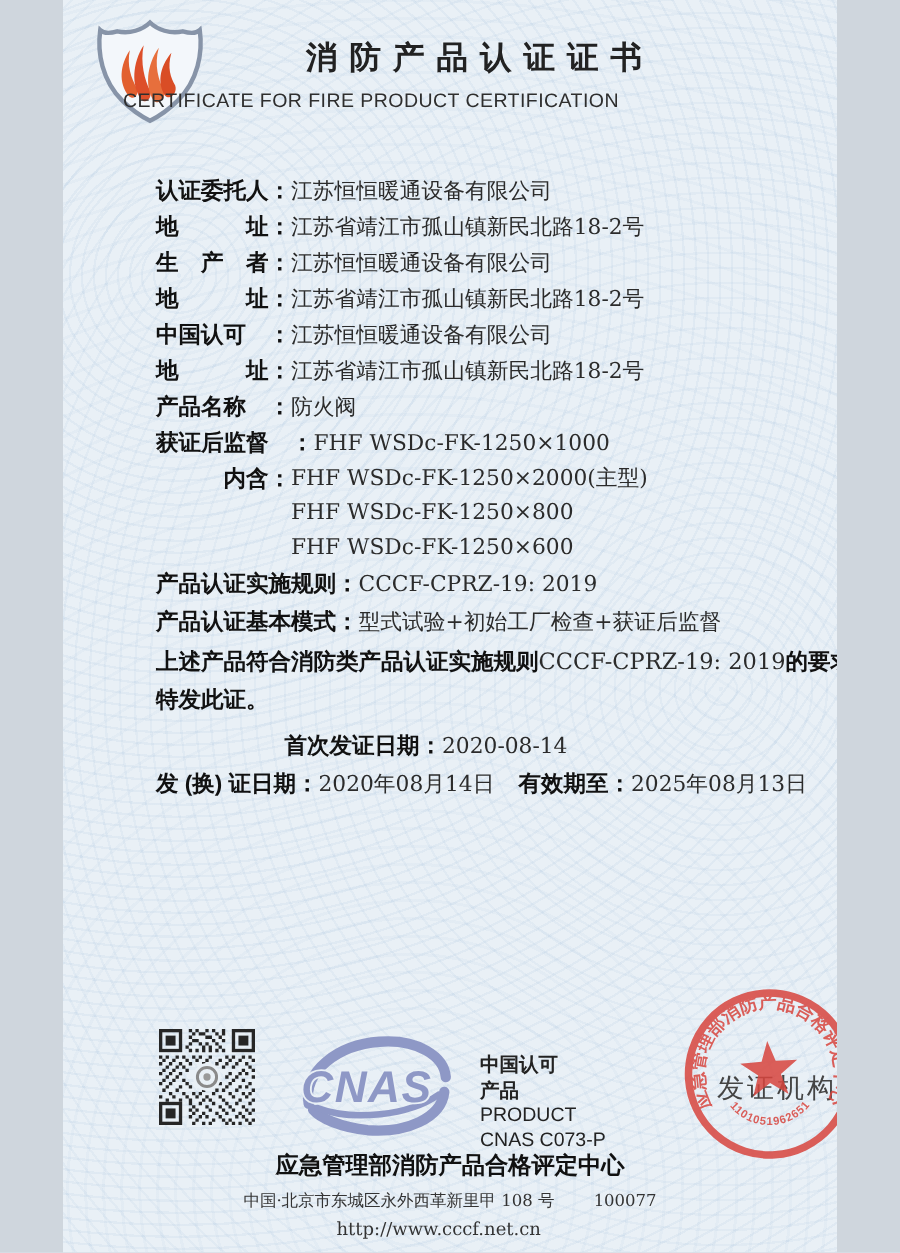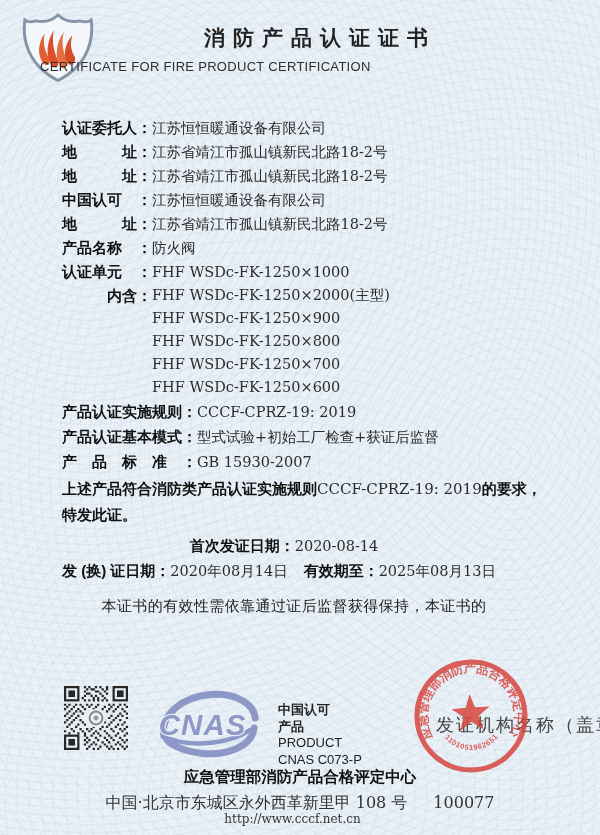--- a/index.html
+++ b/index.html
@@ -1,17 +1,17 @@
 <!DOCTYPE html>
 <html><head>
 <meta charset="utf-8">
 <style>
   html,body{margin:0;padding:0;background:#cfd6dd;}
   .page{
-    position:relative;width:600px;height:835px;margin:0 auto;overflow:hidden;
+    position:relative;width:516px;height:835px;margin:0 auto;overflow:hidden;
     font-family:"Liberation Sans",sans-serif;color:#1c1c1c;
     background-color:#e9f0f6;
     background-image:
       repeating-radial-gradient(circle at 15% 22%, rgba(125,165,205,.09) 0 1.5px, transparent 1.5px 8px),
       repeating-radial-gradient(circle at 85% 55%, rgba(125,165,205,.08) 0 1.5px, transparent 1.5px 10px),
       repeating-radial-gradient(circle at 45% 95%, rgba(125,165,205,.06) 0 2px, transparent 2px 12px);
     text-decoration: underline;
   }
   .logo{position:absolute;top:8px;left:16px;width:84px;height:88px;}
   .title{position:absolute;top:24px;left:40px;right:0;text-align:center;font-size:21px;font-weight:bold;letter-spacing:8px;color:#222;}
@@ -34,21 +34,21 @@
   .gap{display:inline-block;width:16px;}
   .notice{margin-top:8px;text-align:center;font-size:15px;line-height:28px;color:#1f1f1f;letter-spacing:.4px;margin-right:40px;}
   .qr{position:absolute;left:64px;top:686px;width:64px;height:64px;}
   .qr-caption{position:absolute;left:50px;top:752px;width:92px;text-align:center;font-size:13px;line-height:15px;color:#3a3a3a;}
   .cnas{position:absolute;left:150px;top:684px;width:116px;height:80px;}
   .accred{position:absolute;left:278px;top:690px;font-size:13px;line-height:16.5px;color:#222;margin-top:12px;}
   .accred .cjk{font-weight:bold;}
   .seal-overlay{position:absolute;left:408px;top:713px;font-size:18px;letter-spacing:2px;color:#444;z-index:1;white-space:nowrap;margin-left:28px;}
   .seal{position:absolute;left:411px;top:656px;width:120px;height:120px;z-index:2;opacity:.85;transform:rotate(-4deg);}
   .org{position:absolute;top:767px;left:0;right:0;text-align:center;font-weight:bold;font-size:15.5px;color:#111;}
-  .addr{position:absolute;top:793px;left:0;right:0;text-align:center;font-size:16px;color:#333;font-family:"DejaVu Serif",serif;}
+  .addr{position:absolute;top:793px;left:0;right:0;text-align:center;font-size:11px;color:#333;font-family:"DejaVu Serif",serif;}
   .addr .post{margin-left:26px;}
   .url{position:absolute;top:812px;left:0;right:15px;text-align:center;font-size:12px;color:#333;font-family:"DejaVu Serif",serif;}
 </style>
 </head>
 <body>
 
 <div class="page">
 
   <svg class="logo" viewBox="0 0 100 100">
     <path d="M50 6 C44 12 34 15 24 13 C17 15 12.5 14 10.5 12 C8 30 12 52 28 68 C36 76 44 81 50 84 C56 81 64 76 72 68 C88 52 92 30 89.5 12 C87.5 14 83 15 76 13 C66 15 56 12 50 6 Z" fill="#f3f7fb" stroke="#8794a8" stroke-width="3.5"></path>
@@ -61,57 +61,54 @@
   </svg>
 
   <div class="title">消防产品认证证书</div>
   <div class="subtitle">CERTIFICATE FOR FIRE PRODUCT CERTIFICATION</div>
 
 
   <div class="content">
 
     <div class="row"><span class="lbl">认证委托人：</span><span class="val">江苏恒恒暖通设备有限公司</span></div>
     <div class="row"><span class="lbl">地　　　址：</span><span class="val">江苏省靖江市孤山镇新民北路18-2号</span></div>
+    <div class="row"><span class="lbl">生　产　者：</span><span class="val">江苏恒恒暖通设备有限公司</span></div>
     <div class="row"><span class="lbl">地　　　址：</span><span class="val">江苏省靖江市孤山镇新民北路18-2号</span></div>
     <div class="row"><span class="lbl">中国认可　：</span><span class="val">江苏恒恒暖通设备有限公司</span></div>
     <div class="row"><span class="lbl">地　　　址：</span><span class="val">江苏省靖江市孤山镇新民北路18-2号</span></div>
     <div class="row"><span class="lbl">产品名称　：</span><span class="val">防火阀</span></div>
-    <div class="row"><span class="lbl">认证单元　：</span><span class="val">FHF WSDc-FK-1250×1000</span></div>
+    <div class="row"><span class="lbl">获证后监督　：</span><span class="val">FHF WSDc-FK-1250×1000</span></div>
 
     <div class="unit">
       <span class="lbl">内含：</span>
       <div class="unit-items">
         <div class="val">FHF WSDc-FK-1250×2000(主型)</div>
-        <div class="val">FHF WSDc-FK-1250×900</div>
         <div class="val">FHF WSDc-FK-1250×800</div>
-        <div class="val">FHF WSDc-FK-1250×700</div>
         <div class="val">FHF WSDc-FK-1250×600</div>
       </div>
     </div>
 
     <div class="rules">
       <div class="row"><span class="lbl">产品认证实施规则：</span><span class="val">CCCF-CPRZ-19: 2019</span></div>
       <div class="row"><span class="lbl">产品认证基本模式：</span><span class="val">型式试验+初始工厂检查+获证后监督</span></div>
-      <div class="row"><span class="lbl">产　品　标　准　：</span><span class="val">GB 15930-2007</span></div>
     </div>
 
     <div class="statement">
       <span>上述产品符合消防类产品认证实施规则</span><span class="code">CCCF-CPRZ-19: 2019</span><span>的要求，特发此证。</span>
     </div>
 
     <div class="first-issue">
       <span class="lbl">首次发证日期：</span><span class="val">2020-08-14</span>
     </div>
 
     <div class="date-row">
       <span class="lbl">发 (换) 证日期：</span><span class="val">2020年08月14日</span><span class="gap"></span><span class="lbl">有效期至：</span><span class="val">2025年08月13日</span>
     </div>
 
     <div class="notice">
-      <div>本证书的有效性需依靠通过证后监督获得保持，本证书的</div>
     </div>
 
   </div>
 
   <svg class="qr" viewBox="0 0 29 29">
     <g fill="#262626">
       <rect x="0.5" y="0.5" width="6" height="6" fill="none" stroke="#262626" stroke-width="1"></rect>
       <rect x="2" y="2" width="3" height="3"></rect>
       <rect x="22.5" y="0.5" width="6" height="6" fill="none" stroke="#262626" stroke-width="1"></rect>
       <rect x="24" y="2" width="3" height="3"></rect>

